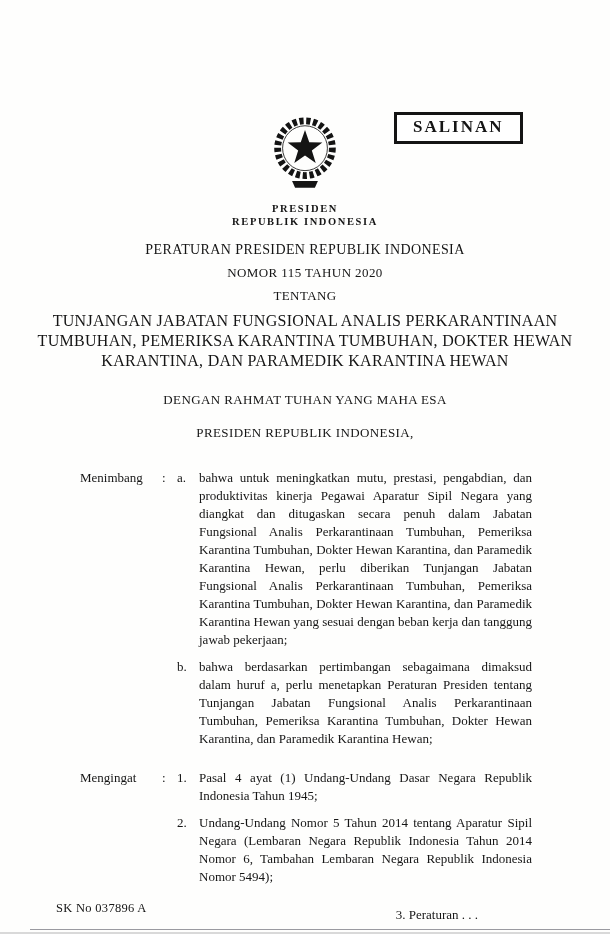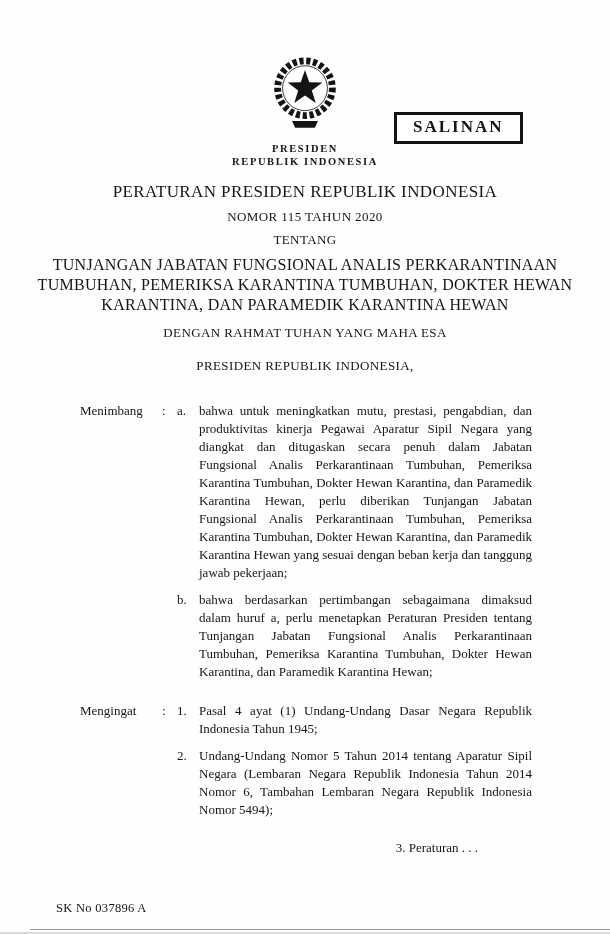--- a/index.html
+++ b/index.html
@@ -23,38 +23,38 @@
     padding: 2px 16px 4px 16px;
     background: #fff;
   }
   .salinan-box span {
     font-size: 17px;
     font-weight: 700;
     letter-spacing: 2px;
   }
 
   
-  .header { padding-top: 48px; text-align: center; }
+  .header { padding-top: 108px; text-align: center; }
   .emblem { display: inline-block; line-height: 0; }
   .letterhead { margin-top: 2px; }
   .letterhead div {
     font-size: 10.5px;
     font-weight: 700;
     letter-spacing: 1.6px;
     line-height: 13px;
   }
 
   
   .title-block { text-align: center; }
-  .t-line1 { margin-top: 14px; font-size: 17px; letter-spacing: 0.4px; }
+  .t-line1 { margin-top: 14px; font-size: 14px; letter-spacing: 0.4px; }
   .t-line2 { margin-top: 7px;  font-size: 13px; letter-spacing: 0.4px; }
   .t-line3 { margin-top: 7px;  font-size: 13px; letter-spacing: 0.4px; }
   .t-subject { margin-top: 7px; }
   .t-subject div { font-size: 16px; letter-spacing: 0.3px; line-height: 20px; }
-  .t-invocation { margin-top: 10px; font-size: 13px; letter-spacing: 0.4px; }
+  .t-invocation { margin-top: 21px; font-size: 13px; letter-spacing: 0.4px; }
   .t-issuer { margin-top: 17px; font-size: 13px; letter-spacing: 0.4px; }
 
   
   .body-block {
     margin: 28px 78px 0 80px;
     font-size: 13px;
   }
   .clause {
     display: grid;
     grid-template-columns: 82px 15px 1fr;

